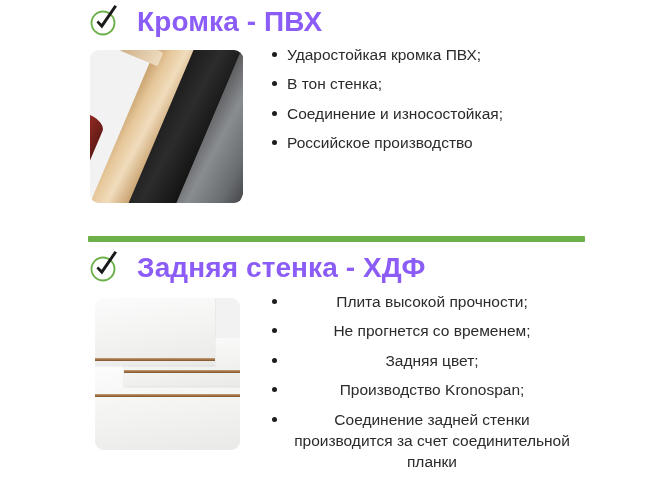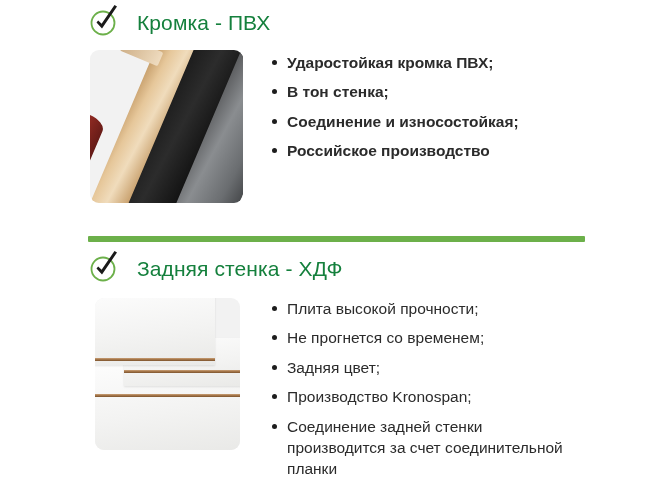--- a/index.html
+++ b/index.html
@@ -49,23 +49,23 @@
   }
   .check-badge svg {
     position: absolute;
     left: -2px;
     top: -5px;
     width: 38px;
     height: 38px;
     overflow: visible;
   }
   .section-title {
-    font-size: 21px;
-    font-weight: normal;
-    color: #15803d;
+    font-size: 28px;
+    font-weight: bold;
+    color: #8b5cf6;
     letter-spacing: 0.1px;
     white-space: nowrap;
     line-height: 1;
   }
 
   
   .body-row {
     display: flex;
     align-items: flex-start;
   }
@@ -118,22 +118,22 @@
   }
 
   
   .bullets {
     list-style: none;
     margin: 0;
     padding: 0;
     font-size: 15.5px;
     color: #2b2b2b;
   }
-  .bullets-1 { margin-left: 29px; margin-top: 8px; font-weight: bold; }
-  .bullets-2 { margin-left: 32px; margin-top: 8px; }
+  .bullets-1 { margin-left: 29px; margin-top: 0; }
+  .bullets-2 { margin-left: 32px; margin-top: 1px; text-align: center; }
 
   .bullets li {
     position: relative;
     padding-left: 15px;
     margin-bottom: 8px;
     line-height: 1.38;
     max-width: 290px;
   }
   .bullets li:last-child { margin-bottom: 0; }
   .bullets li::before {

